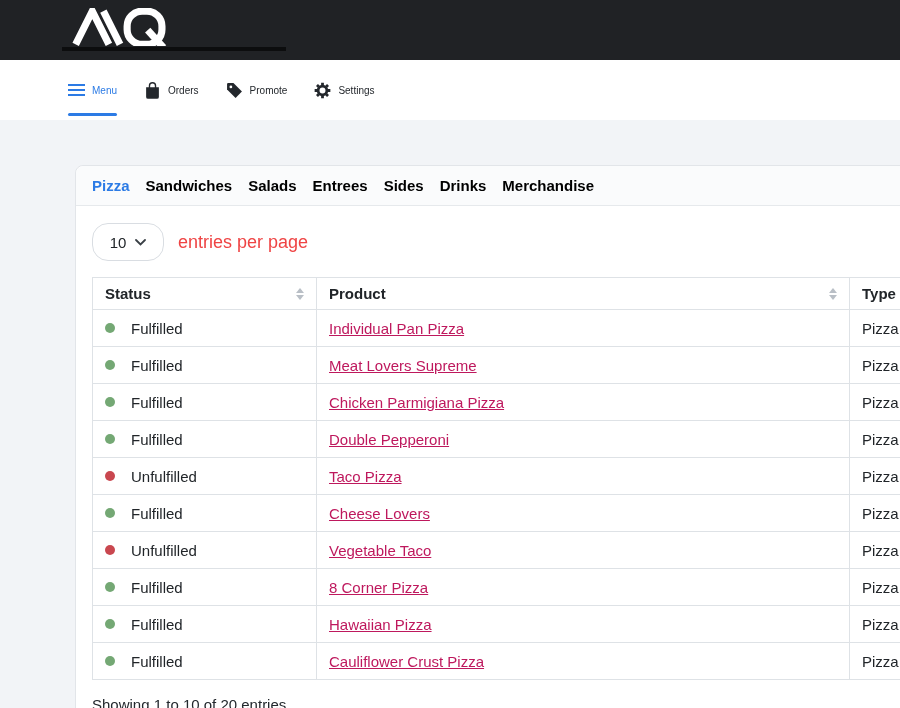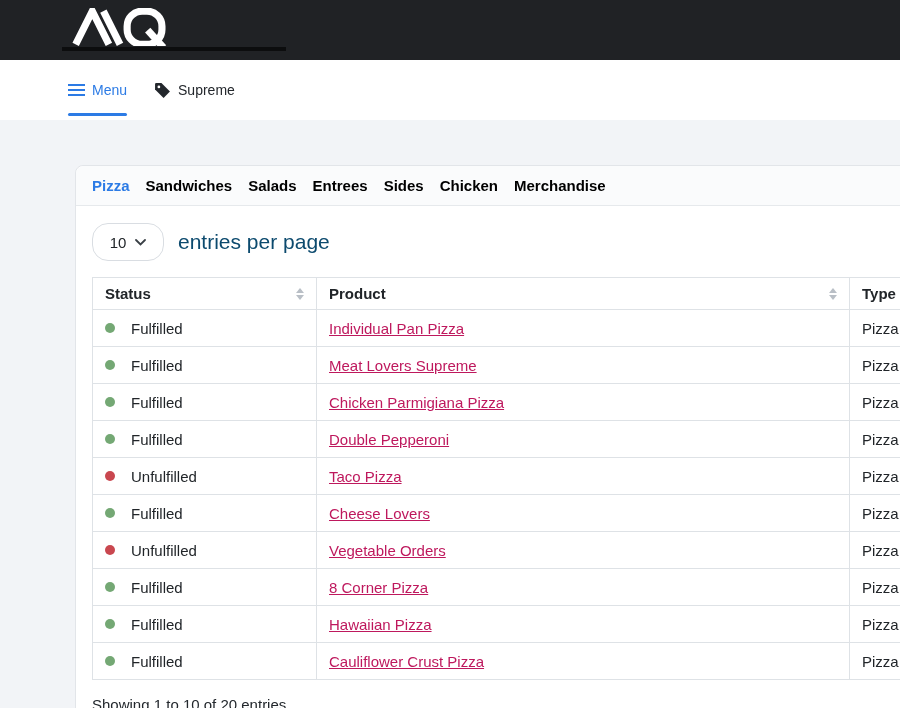--- a/index.html
+++ b/index.html
@@ -6,40 +6,40 @@
   html,body { font-family:"Liberation Sans","DejaVu Sans",sans-serif; }
   .viewport { width:900px; height:708px; overflow:hidden; position:relative; background:#f2f4f7; }
 
   
   .topbar { height:60px; background:#202225; position:relative; }
   .logo-link { position:absolute; left:64px; top:8px; display:block; }
   .logo-underline { position:absolute; left:62px; top:47px; width:224px; height:4px; background:#0c0d0e; }
 
   
   .navbar { height:60px; background:#ffffff; display:flex; align-items:center; padding-left:68px; gap:27px; }
-  .nav-item { display:flex; align-items:center; gap:7px; font-size:14px; font-weight:500;
+  .nav-item { display:flex; align-items:center; gap:7px; font-size:10px; font-weight:500;
               color:#23272c; position:relative; height:100%; cursor:pointer; text-decoration:none; }
   .nav-item svg { flex:0 0 auto; }
   .nav-item.active { color:#2c7be5; }
   .nav-item.active .underline { position:absolute; left:0; right:0; bottom:4px; height:3px;
               background:#2c7be5; border-radius:2px; }
 
   
   .card { position:absolute; left:75px; top:165px; width:852px; height:610px; background:#fff;
           border:1px solid #e2e5e9; border-radius:8px; overflow:hidden; }
   .card-tabs { height:40px; background:#fafbfc; border-bottom:1px solid #e6e9ec; display:flex;
                align-items:center; padding:0 16px; gap:16px; border-radius:8px 8px 0 0; }
   .tab { font-size:15px; font-weight:700; color:#000000; text-decoration:none; cursor:pointer; }
   .tab.active { color:#2c7be5; }
 
   .controls { margin:17px 16px 16px; display:flex; align-items:center; gap:14px; }
   .select-box { width:72px; height:38px; border:1px solid #d9dde2; border-radius:16px; background:#fff;
                 display:flex; align-items:center; justify-content:center; gap:9px; font-size:15px;
                 color:#212529; cursor:pointer; }
-  .controls-label { font-size:21px; color:#0c4a6e; }
+  .controls-label { font-size:18px; color:#ef4444; }
 
   table { border-collapse:collapse; table-layout:fixed; width:867px; margin:2px 0 0 16px; font-size:15px; }
   col.c-status { width:224px; } col.c-product { width:533px; } col.c-type { width:110px; }
   th,td { border:1px solid #dee2e6; text-align:left; vertical-align:middle; }
   th { font-weight:700; color:#212529; padding:7px 12px; }
   td { padding:8px 12px; height:37px; color:#212529; }
   .th-inner { display:flex; align-items:center; justify-content:space-between; }
   .sort { display:inline-flex; flex-direction:column; gap:2px; }
   .sort .up { width:0; height:0; border-left:4px solid transparent; border-right:4px solid transparent;
               border-bottom:5px solid #b9bfc6; }
@@ -76,35 +76,51 @@
       <svg width="17" height="14" viewBox="0 0 17 14">
         <g stroke="#2c7be5" stroke-width="2.2">
             <path d="M0 2h17M0 7h17M0 12h17"></path>
           </g>
       </svg>
       <span>Menu</span>
       <span class="underline"></span>
     </a>
     <a class="nav-item">
       <svg width="17" height="17" viewBox="0 0 16 16">
+        <path fill="#23272c" d="M11.5 5V3.5a3.5 3.5 0 0 0-7 0V5H2v9a1.8 1.8 0 0 0 1.8 1.8h8.4A1.8 1.8 0 0 0 14 14V5h-2.5Zm-5.7-1.5a2.2 2.2 0 0 1 4.4 0V5H5.8V3.5Z"></path>
+      </svg>
+      <span>Orders</span>
+    </a>
+    <a class="nav-item">
+      <svg width="17" height="17" viewBox="0 0 16 16">
         <path fill="#23272c" d="M1 2a1 1 0 0 1 1-1h5l8 8-6 6-8-8V2Z"></path>
         <circle cx="4.6" cy="4.6" r="1.3" fill="#ffffff"></circle>
       </svg>
-      <span>Supreme</span>
+      <span>Promote</span>
+    </a>
+    <a class="nav-item">
+      <svg width="17" height="17" viewBox="0 0 16 16">
+        <g stroke="#23272c" stroke-width="2.6" fill="none">
+          <circle cx="8" cy="8" r="4.1"></circle>
+          <path d="M8 0.6v2.4M8 13v2.4M0.6 8h2.4M13 8h2.4M2.8 2.8l1.7 1.7M11.5 11.5l1.7 1.7M13.2 2.8l-1.7 1.7M4.5 11.5l-1.7 1.7"></path>
+        </g>
+        <circle cx="8" cy="8" r="1.7" fill="#ffffff"></circle>
+      </svg>
+      <span>Settings</span>
     </a>
   </nav>
 
   <section class="card">
     <div class="card-tabs">
       <a class="tab active">Pizza</a>
       <a class="tab">Sandwiches</a>
       <a class="tab">Salads</a>
       <a class="tab">Entrees</a>
       <a class="tab">Sides</a>
-      <a class="tab">Chicken</a>
+      <a class="tab">Drinks</a>
       <a class="tab">Merchandise</a>
     </div>
 
     <div class="controls">
       <div class="select-box">
         <span>10</span>
         <svg width="11" height="7" viewBox="0 0 11 7">
           <path d="M1 1l4.5 4.5L10 1" stroke="#3a4046" stroke-width="1.8" fill="none" stroke-linecap="round"></path>
         </svg>
       </div>
@@ -237,21 +253,21 @@
           </tr>
 
           <tr>
             <td>
               <span class="status-cell">
                 <span class="dot unfulfilled"></span>
                 <span>Unfulfilled</span>
               </span>
             </td>
             <td>
-              <a class="product-link">Vegetable Orders</a>
+              <a class="product-link">Vegetable Taco</a>
             </td>
             <td>
               <span>Pizza</span>
             </td>
           </tr>
 
           <tr>
             <td>
               <span class="status-cell">
                 <span class="dot fulfilled"></span>

